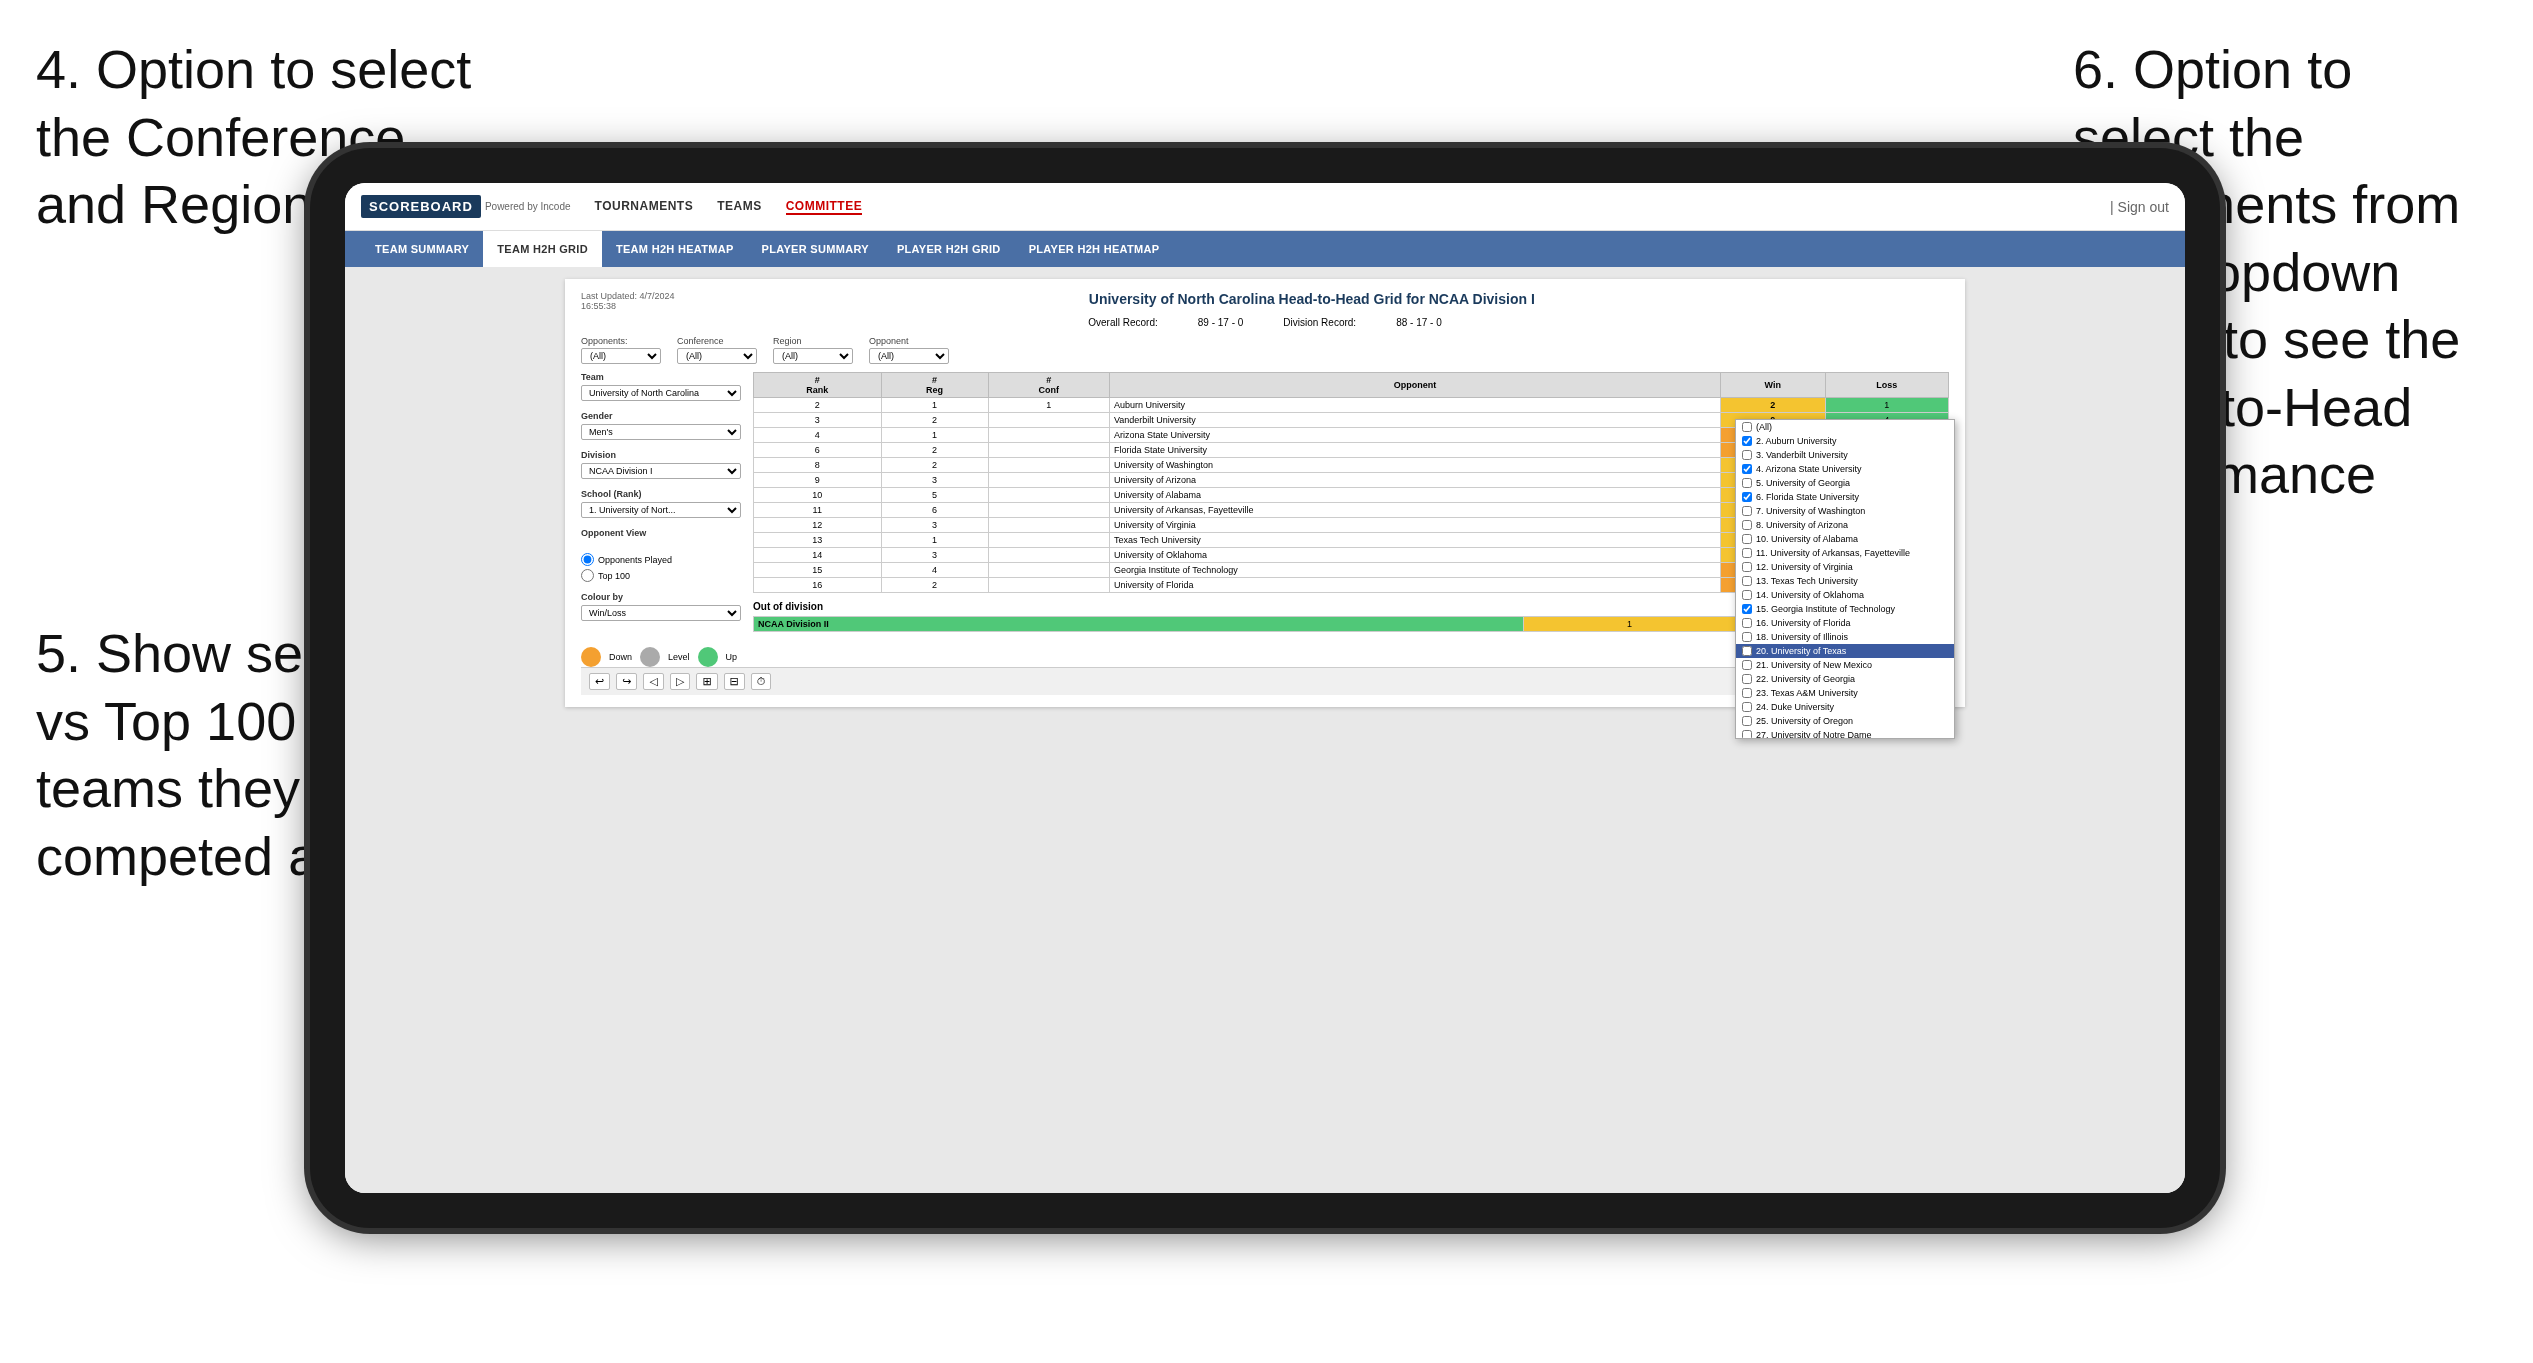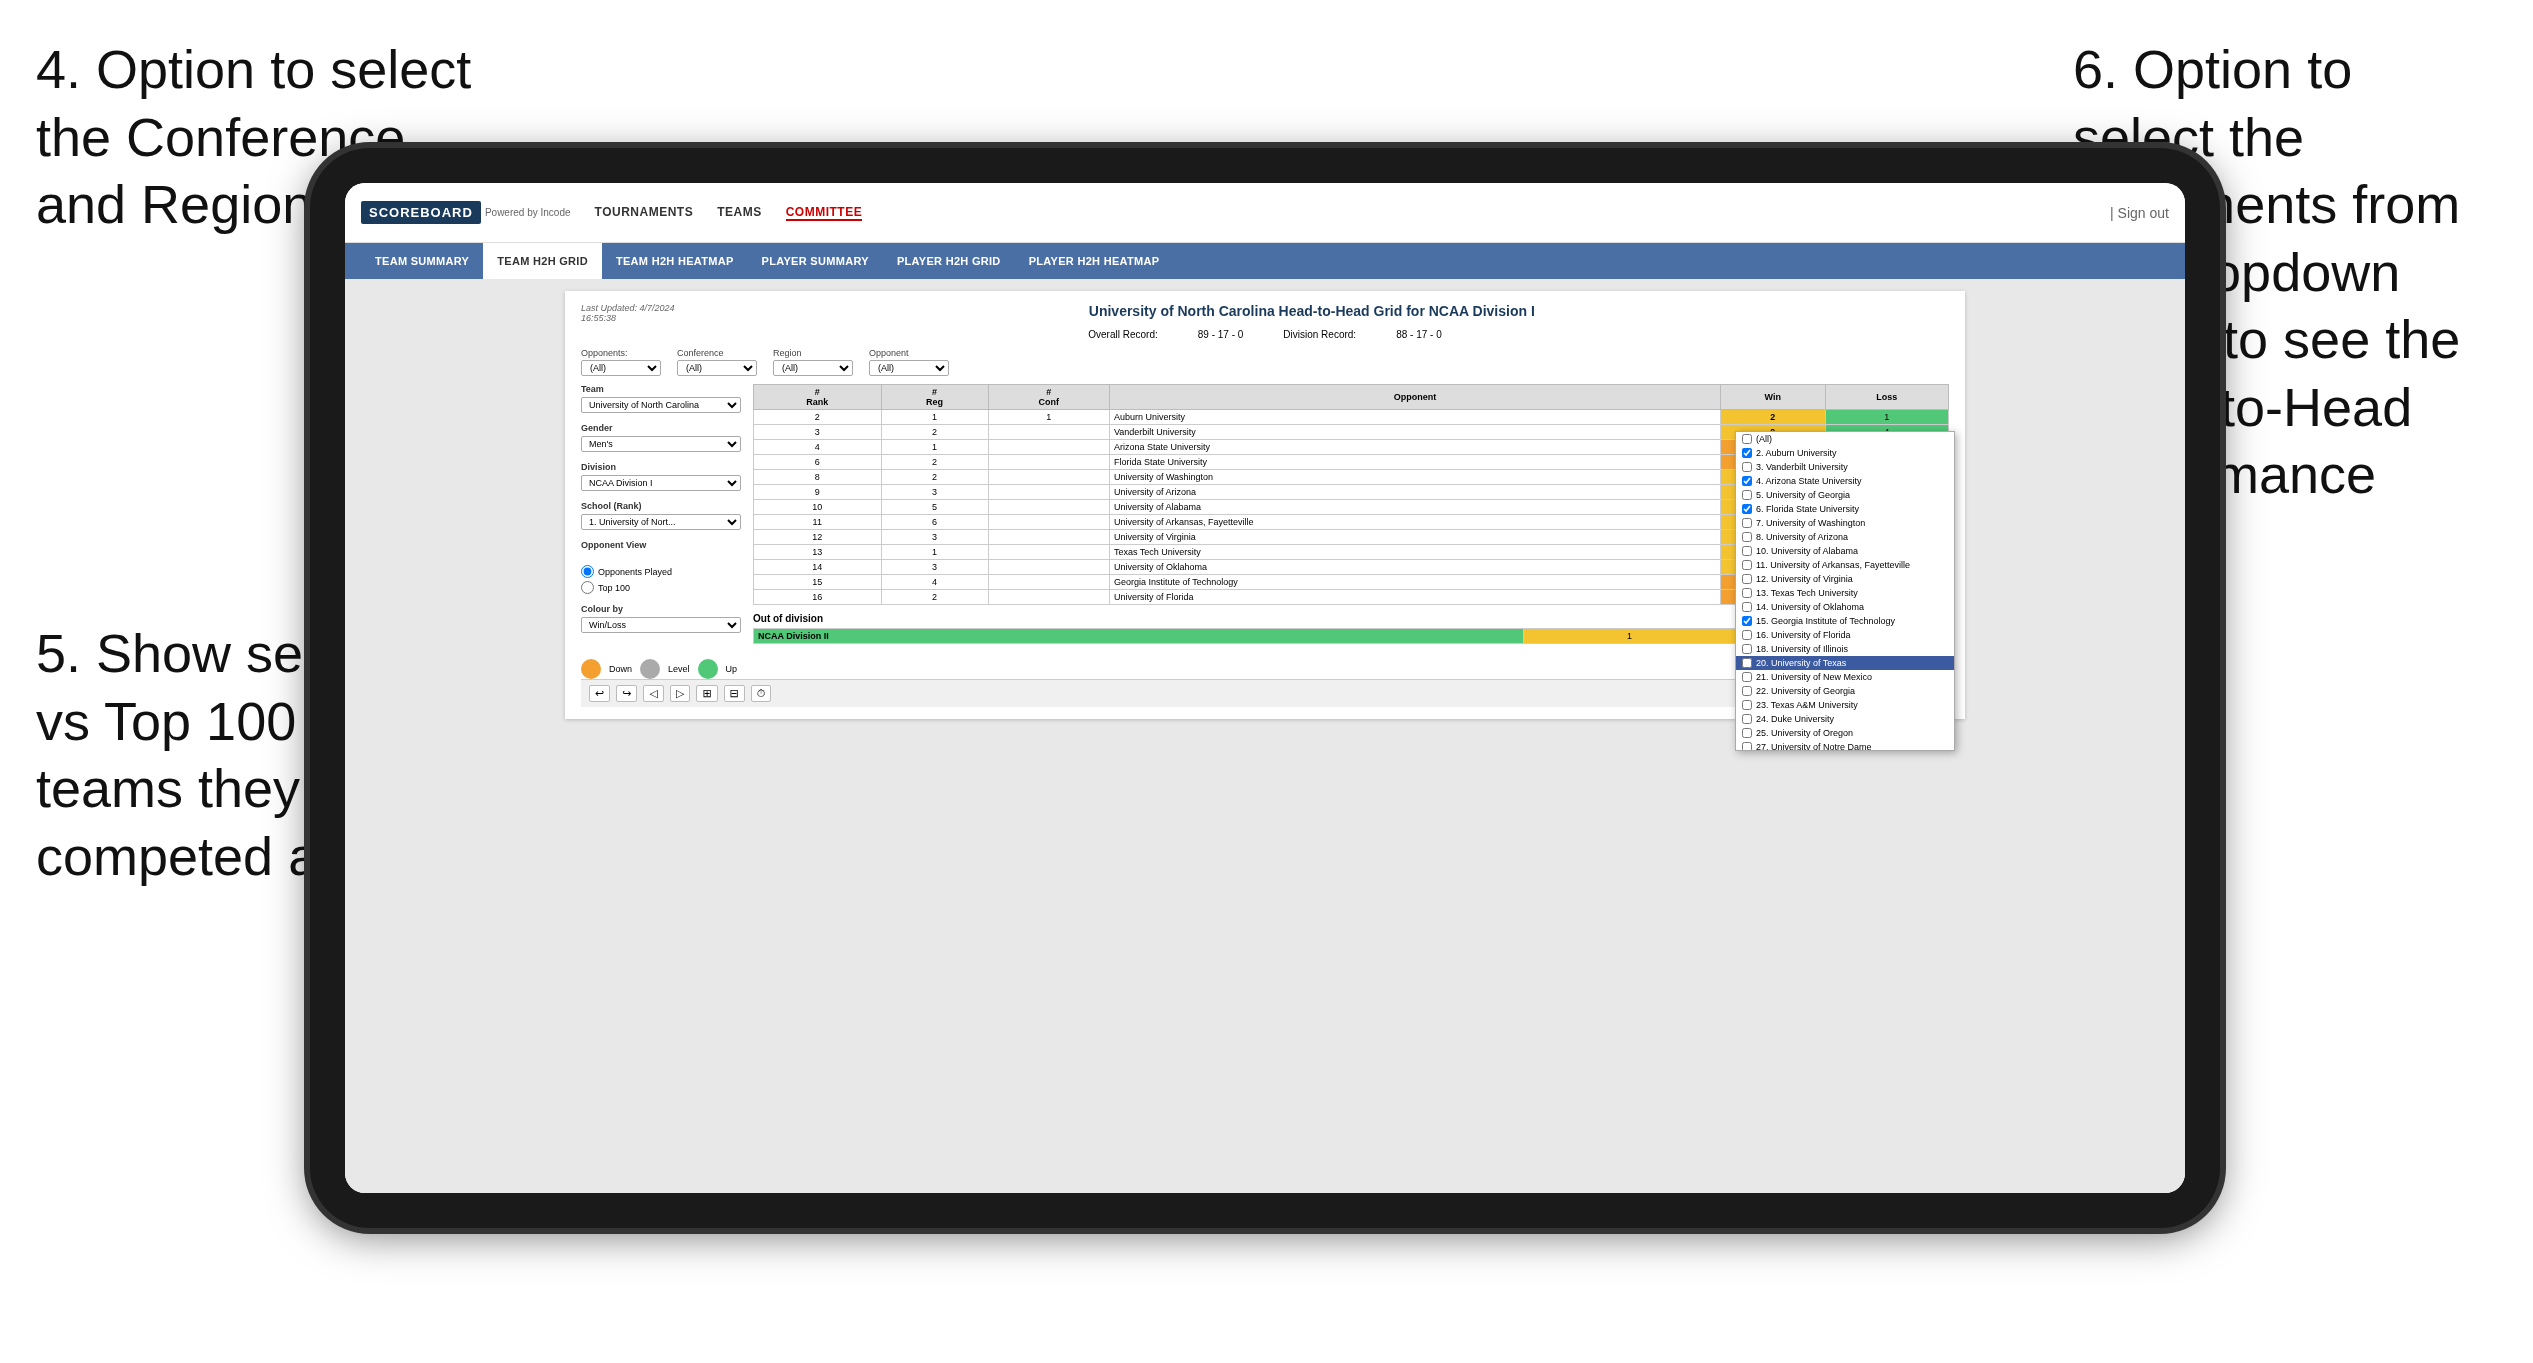--- a/index.html
+++ b/index.html
@@ -55,21 +55,21 @@
       flex-direction: column;
     }
 
     
     .navbar {
       display: flex;
       align-items: center;
       background: #fff;
       border-bottom: 1px solid #ddd;
       padding: 0 16px;
-      height: 60px;
+      height: 48px;
       flex-shrink: 0;
     }
 
     .logo-area {
       display: flex;
       align-items: center;
       margin-right: 24px;
     }
 
     .logo-box {
@@ -165,21 +165,20 @@
     .report-header {
       display: flex;
       justify-content: space-between;
       align-items: flex-start;
       margin-bottom: 6px;
     }
 
     .report-meta {
       font-size: 9px;
       color: #666;
-      font-style: italic;
     }
 
     .report-title {
       font-size: 14px;
       font-weight: 700;
       color: #1a3a5c;
       text-align: center;
       flex: 1;
     }
 

